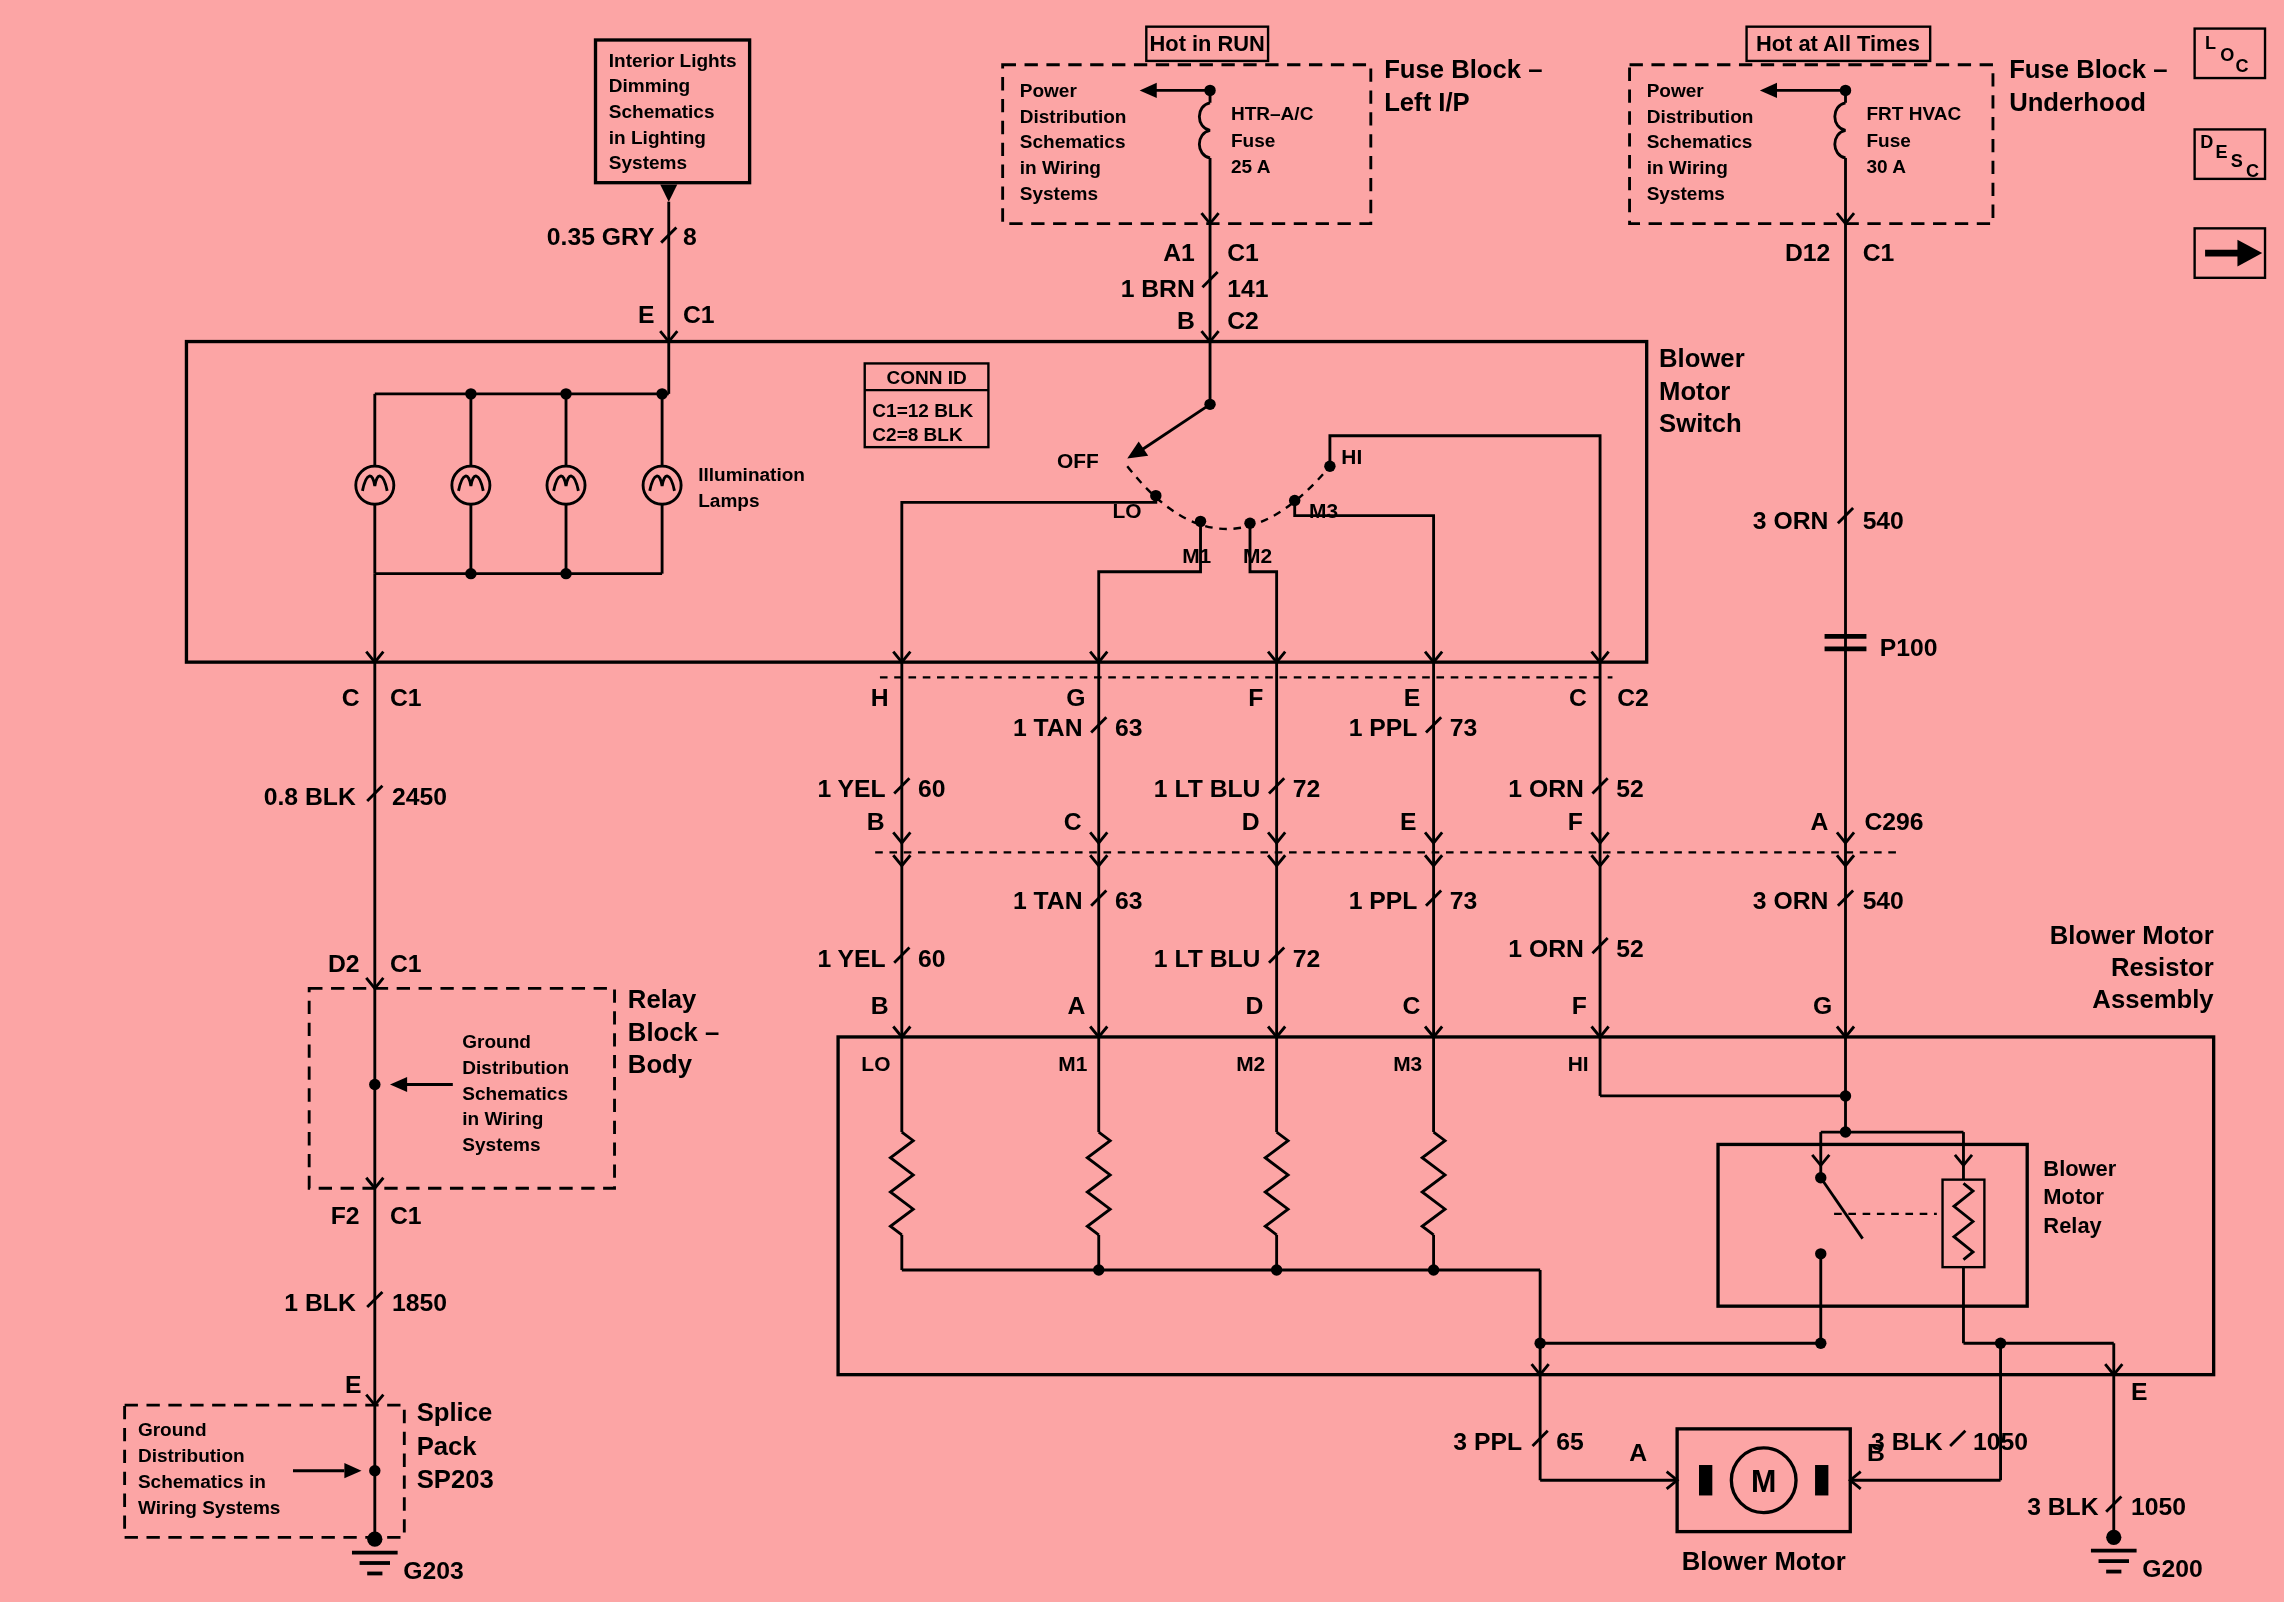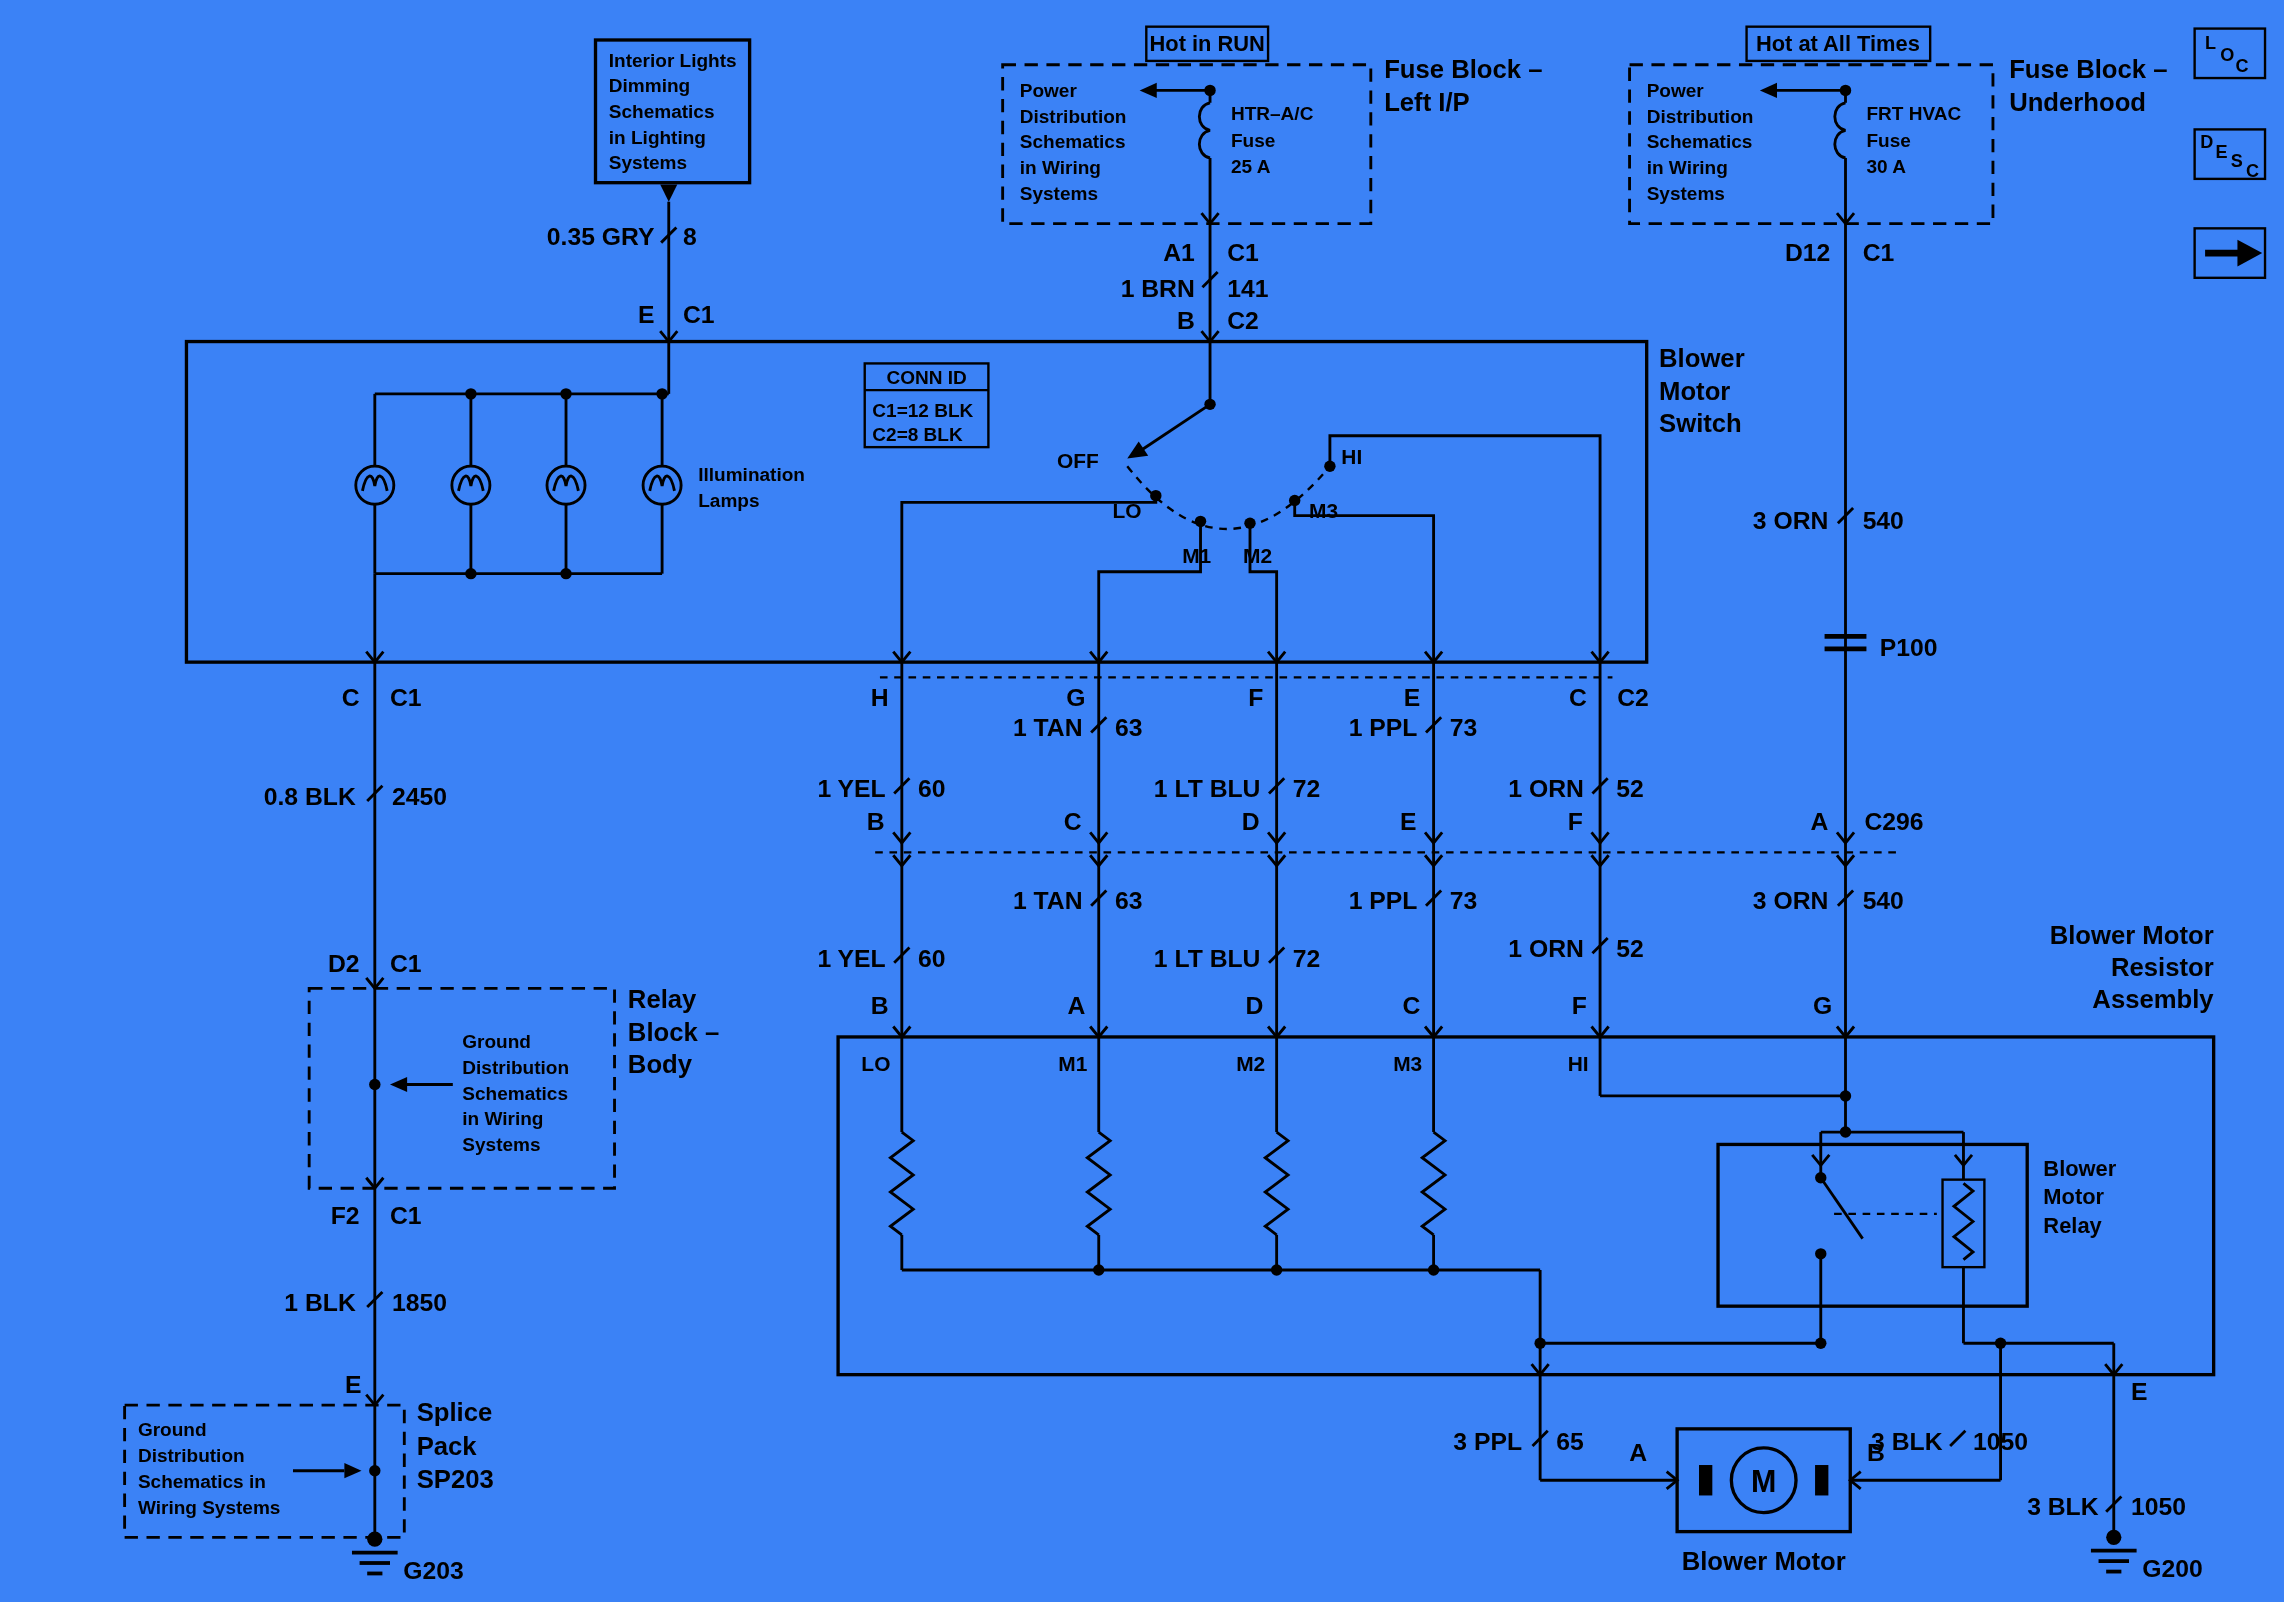--- a/index.html
+++ b/index.html
@@ -1,16 +1,16 @@
 <!DOCTYPE html>
 <html style="font-size:15px"><head>
 <meta charset="utf-8">
 <style>
   html,body{margin:0;padding:0;background:#fff;}
-  .stage{position:relative;width:2285px;height:1603px;background:#3b82f6;overflow:hidden;}
+  .stage{position:relative;width:2285px;height:1603px;background:#fca5a5;overflow:hidden;}
   svg{position:absolute;left:0;top:0;font-family:"Liberation Sans",sans-serif;}
   .w{stroke:#000;stroke-width:3;fill:none;}
   .w5{stroke:#000;stroke-width:5;fill:none;}
   .bx{stroke:#000;stroke-width:3.5;fill:none;}
   .bx2{stroke:#000;stroke-width:2.5;fill:none;}
   .db{stroke:#000;stroke-width:3;fill:none;stroke-dasharray:14 9;}
   .dl{stroke:#000;stroke-width:2.5;fill:none;stroke-dasharray:8 7;}
   .dk{fill:#000;stroke:none;}
   text{fill:#000;}
   .t{font-weight:bold;font-size:26px;}

